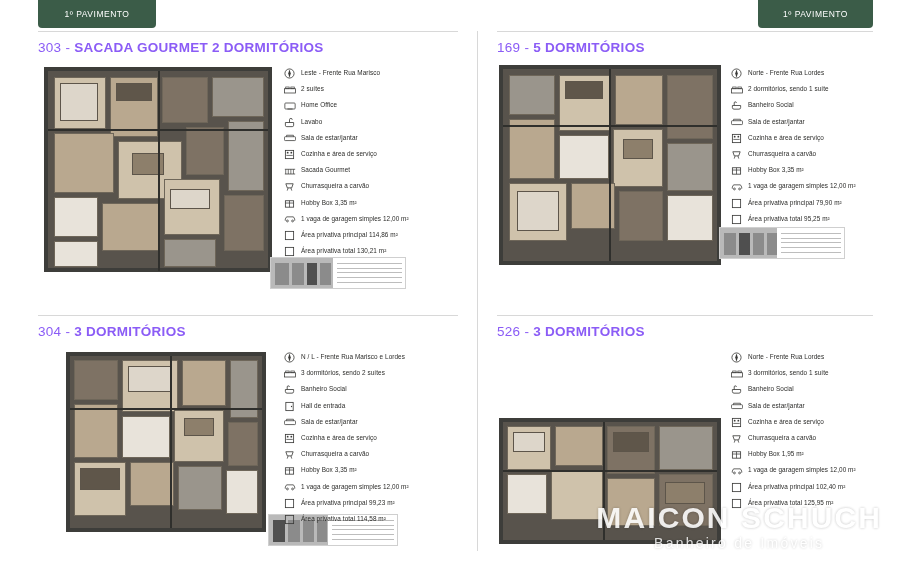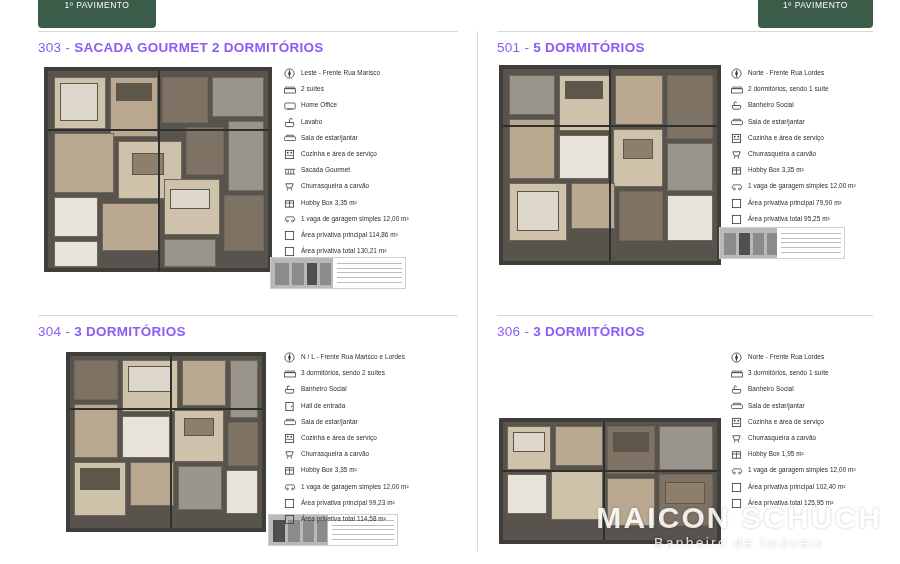--- a/index.html
+++ b/index.html
@@ -19,20 +19,21 @@
   
   .pav-tab {
     position: absolute;
     top: 0;
     height: 28px;
     background: #3b5c48;
     color: #ffffff;
     font-size: 8.5px;
     letter-spacing: .06em;
     display: flex;
+    align-items: center;
     justify-content: center;
     border-bottom-left-radius: 4px;
     border-bottom-right-radius: 4px;
   }
   #pav-left  { left: 38px; width: 118px; }
   #pav-right { left: 758px; width: 115px; }
 
   
   .unit {
     position: absolute;
@@ -352,21 +353,21 @@
               <rect x="1.5" y="1.5" width="9" height="9" fill="none" stroke="currentColor" stroke-width="0.9"></rect>
             </svg>
           </span>
         <span class="tx">Área privativa total 130,21 m²</span>
       </div>
     </div>
   </div>
 
   <div class="unit" style="left:497px; top:40px; width:380px; height:265px;">
     <div class="unit-title" style="position:absolute; left:0; top:0;">
-      <span class="num">501</span>
+      <span class="num">169</span>
       <span class="sep">-</span>
       <span class="name">5 DORMITÓRIOS</span>
     </div>
 
     <div class="plan" style="left:2px; top:25px; width:222px; height:200px;">
       <div class="inner">
         <div class="room grey" style="left:6px;  top:6px;  width:46px;  height:40px;"></div>
         <div class="room light" style="left:56px; top:6px;  width:52px;  height:56px;"></div>
         <div class="room" style="left:112px;top:6px;  width:48px;  height:50px;"></div>
         <div class="room dark" style="left:164px;top:6px;  width:46px;  height:64px;"></div>
@@ -643,21 +644,21 @@
               <rect x="1.5" y="1.5" width="9" height="9" fill="none" stroke="currentColor" stroke-width="0.9"></rect>
             </svg>
           </span>
         <span class="tx">Área privativa total 114,58 m²</span>
       </div>
     </div>
   </div>
 
   <div class="unit" style="left:497px; top:324px; width:380px; height:225px;">
     <div class="unit-title" style="position:absolute; left:0; top:0;">
-      <span class="num">306</span>
+      <span class="num">526</span>
       <span class="sep">-</span>
       <span class="name">3 DORMITÓRIOS</span>
     </div>
 
     <div class="plan" style="left:2px; top:94px; width:222px; height:126px;">
       <div class="inner">
         <div class="room light" style="left:4px;  top:4px;  width:44px;  height:44px;"></div>
         <div class="room" style="left:52px; top:4px;  width:48px;  height:40px;"></div>
         <div class="room dark" style="left:104px;top:4px;  width:48px;  height:48px;"></div>
         <div class="room grey" style="left:156px;top:4px;  width:54px;  height:44px;"></div>

